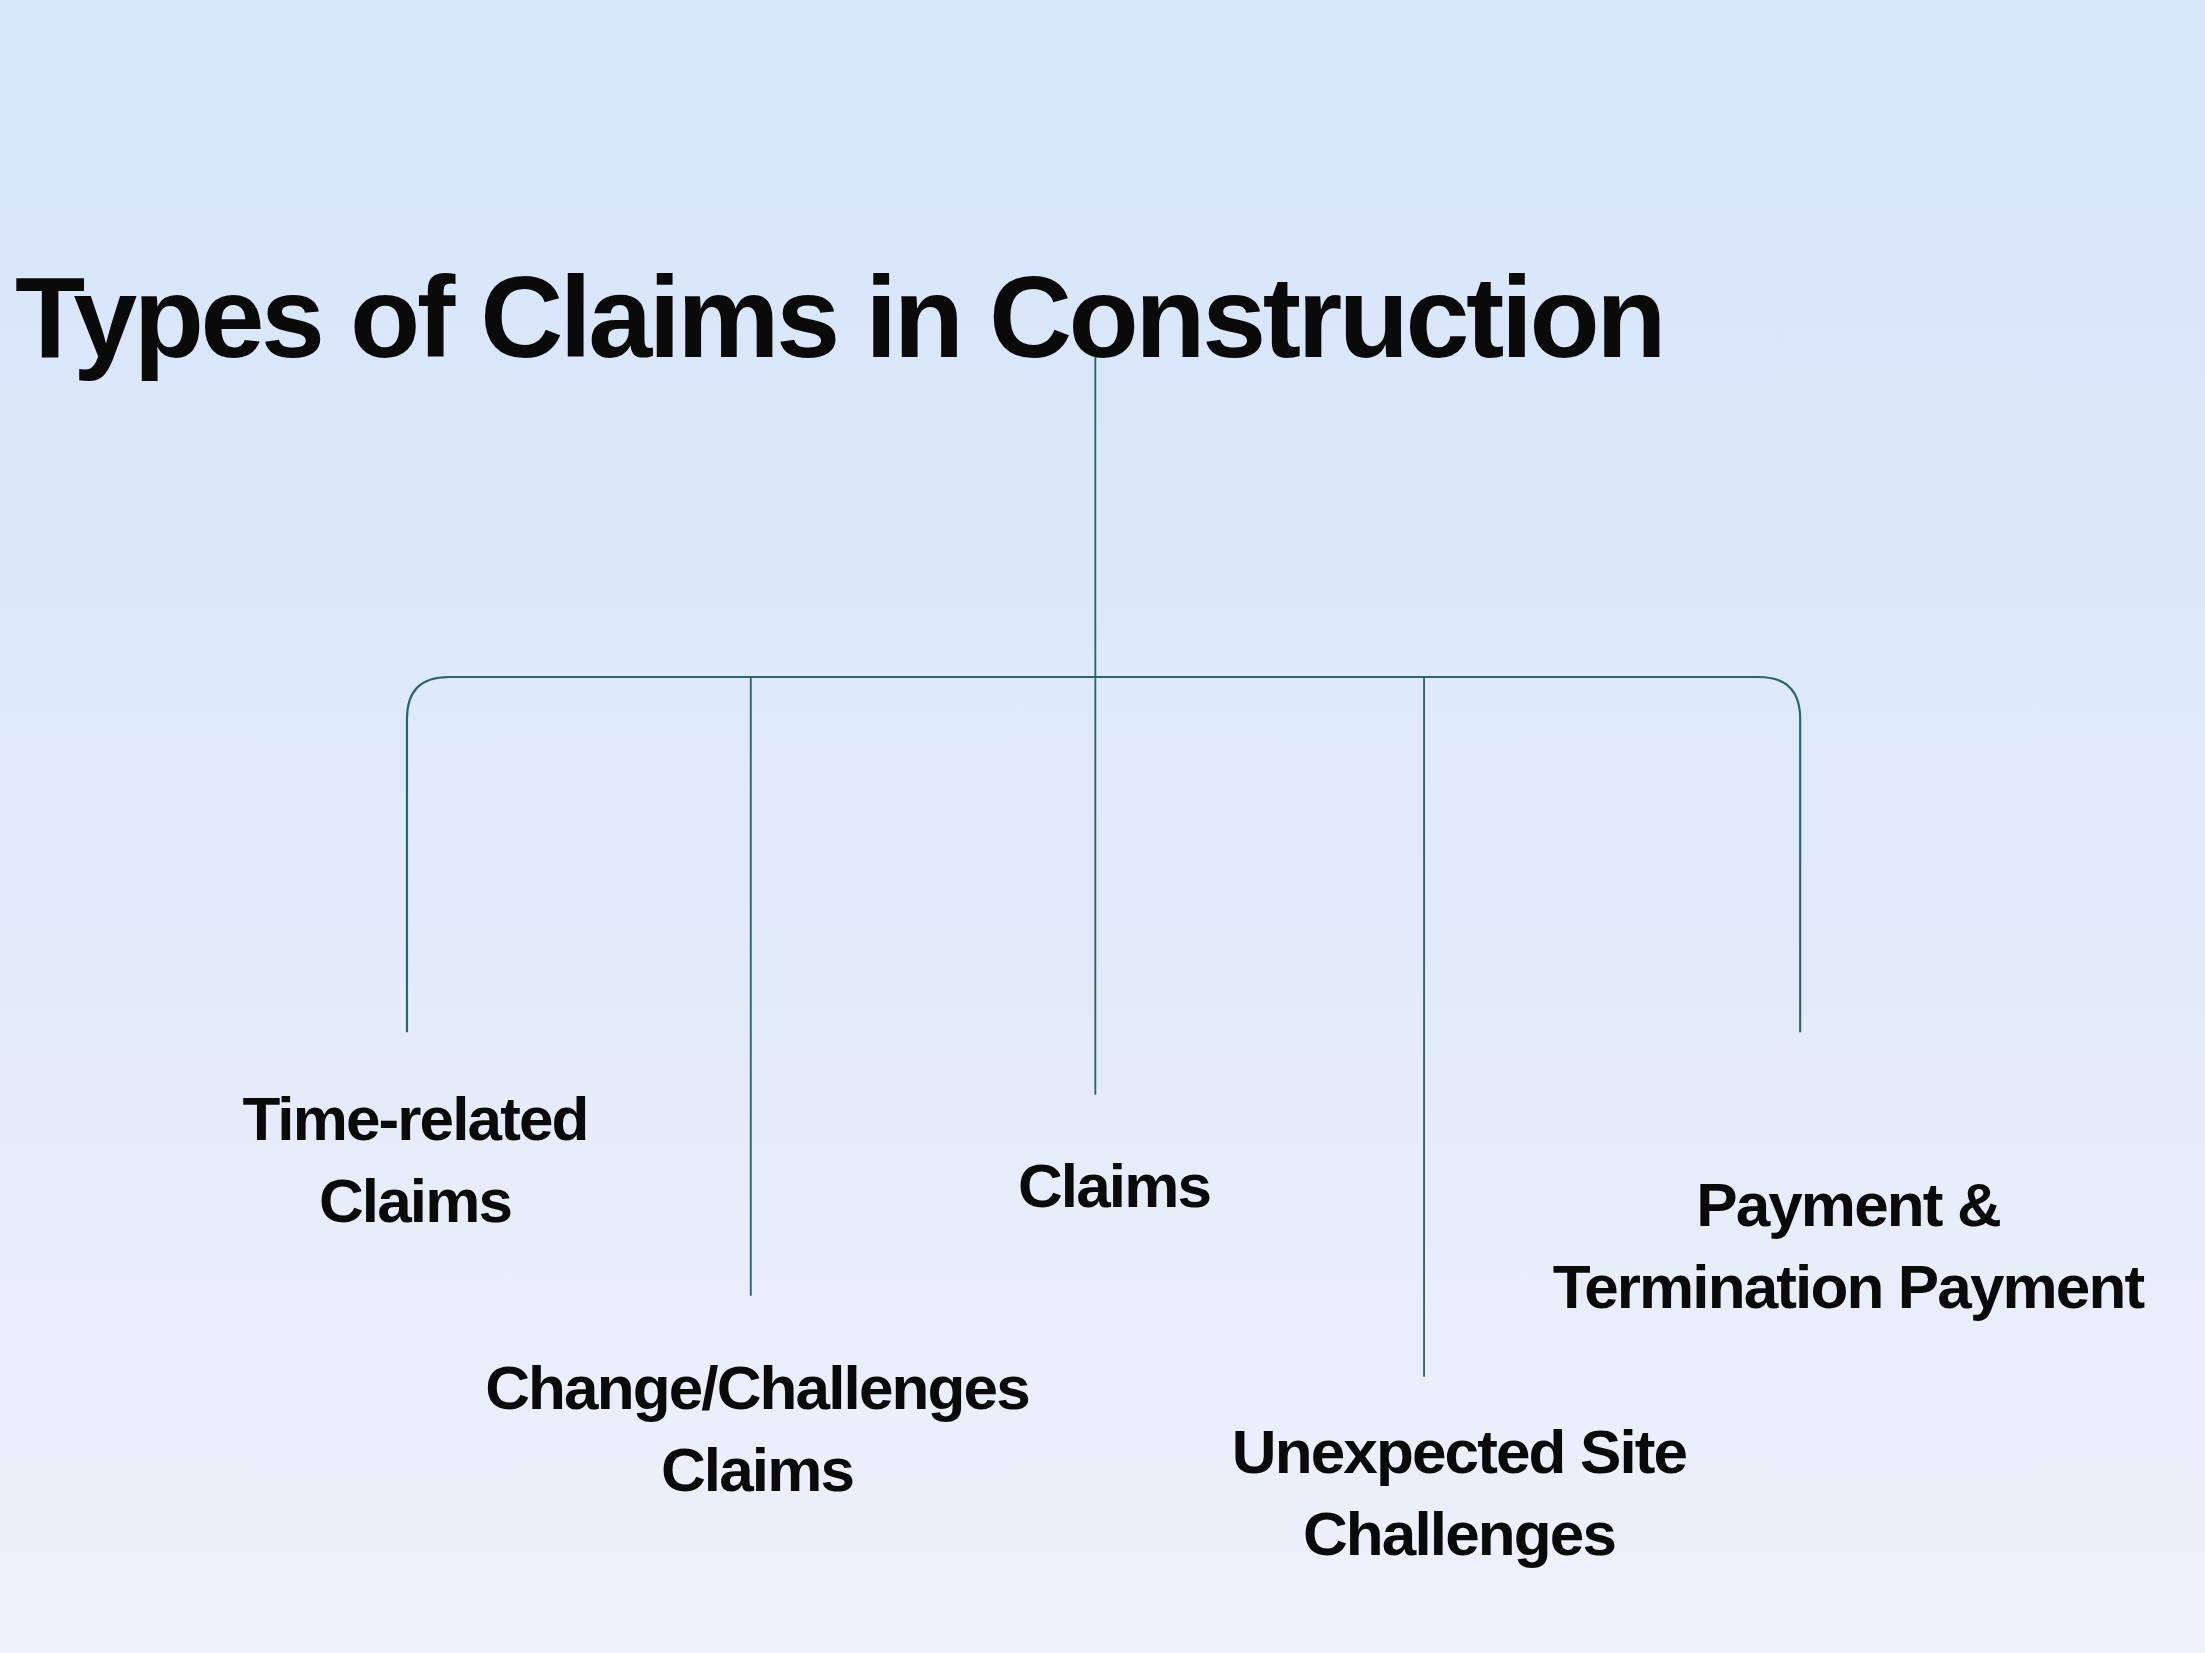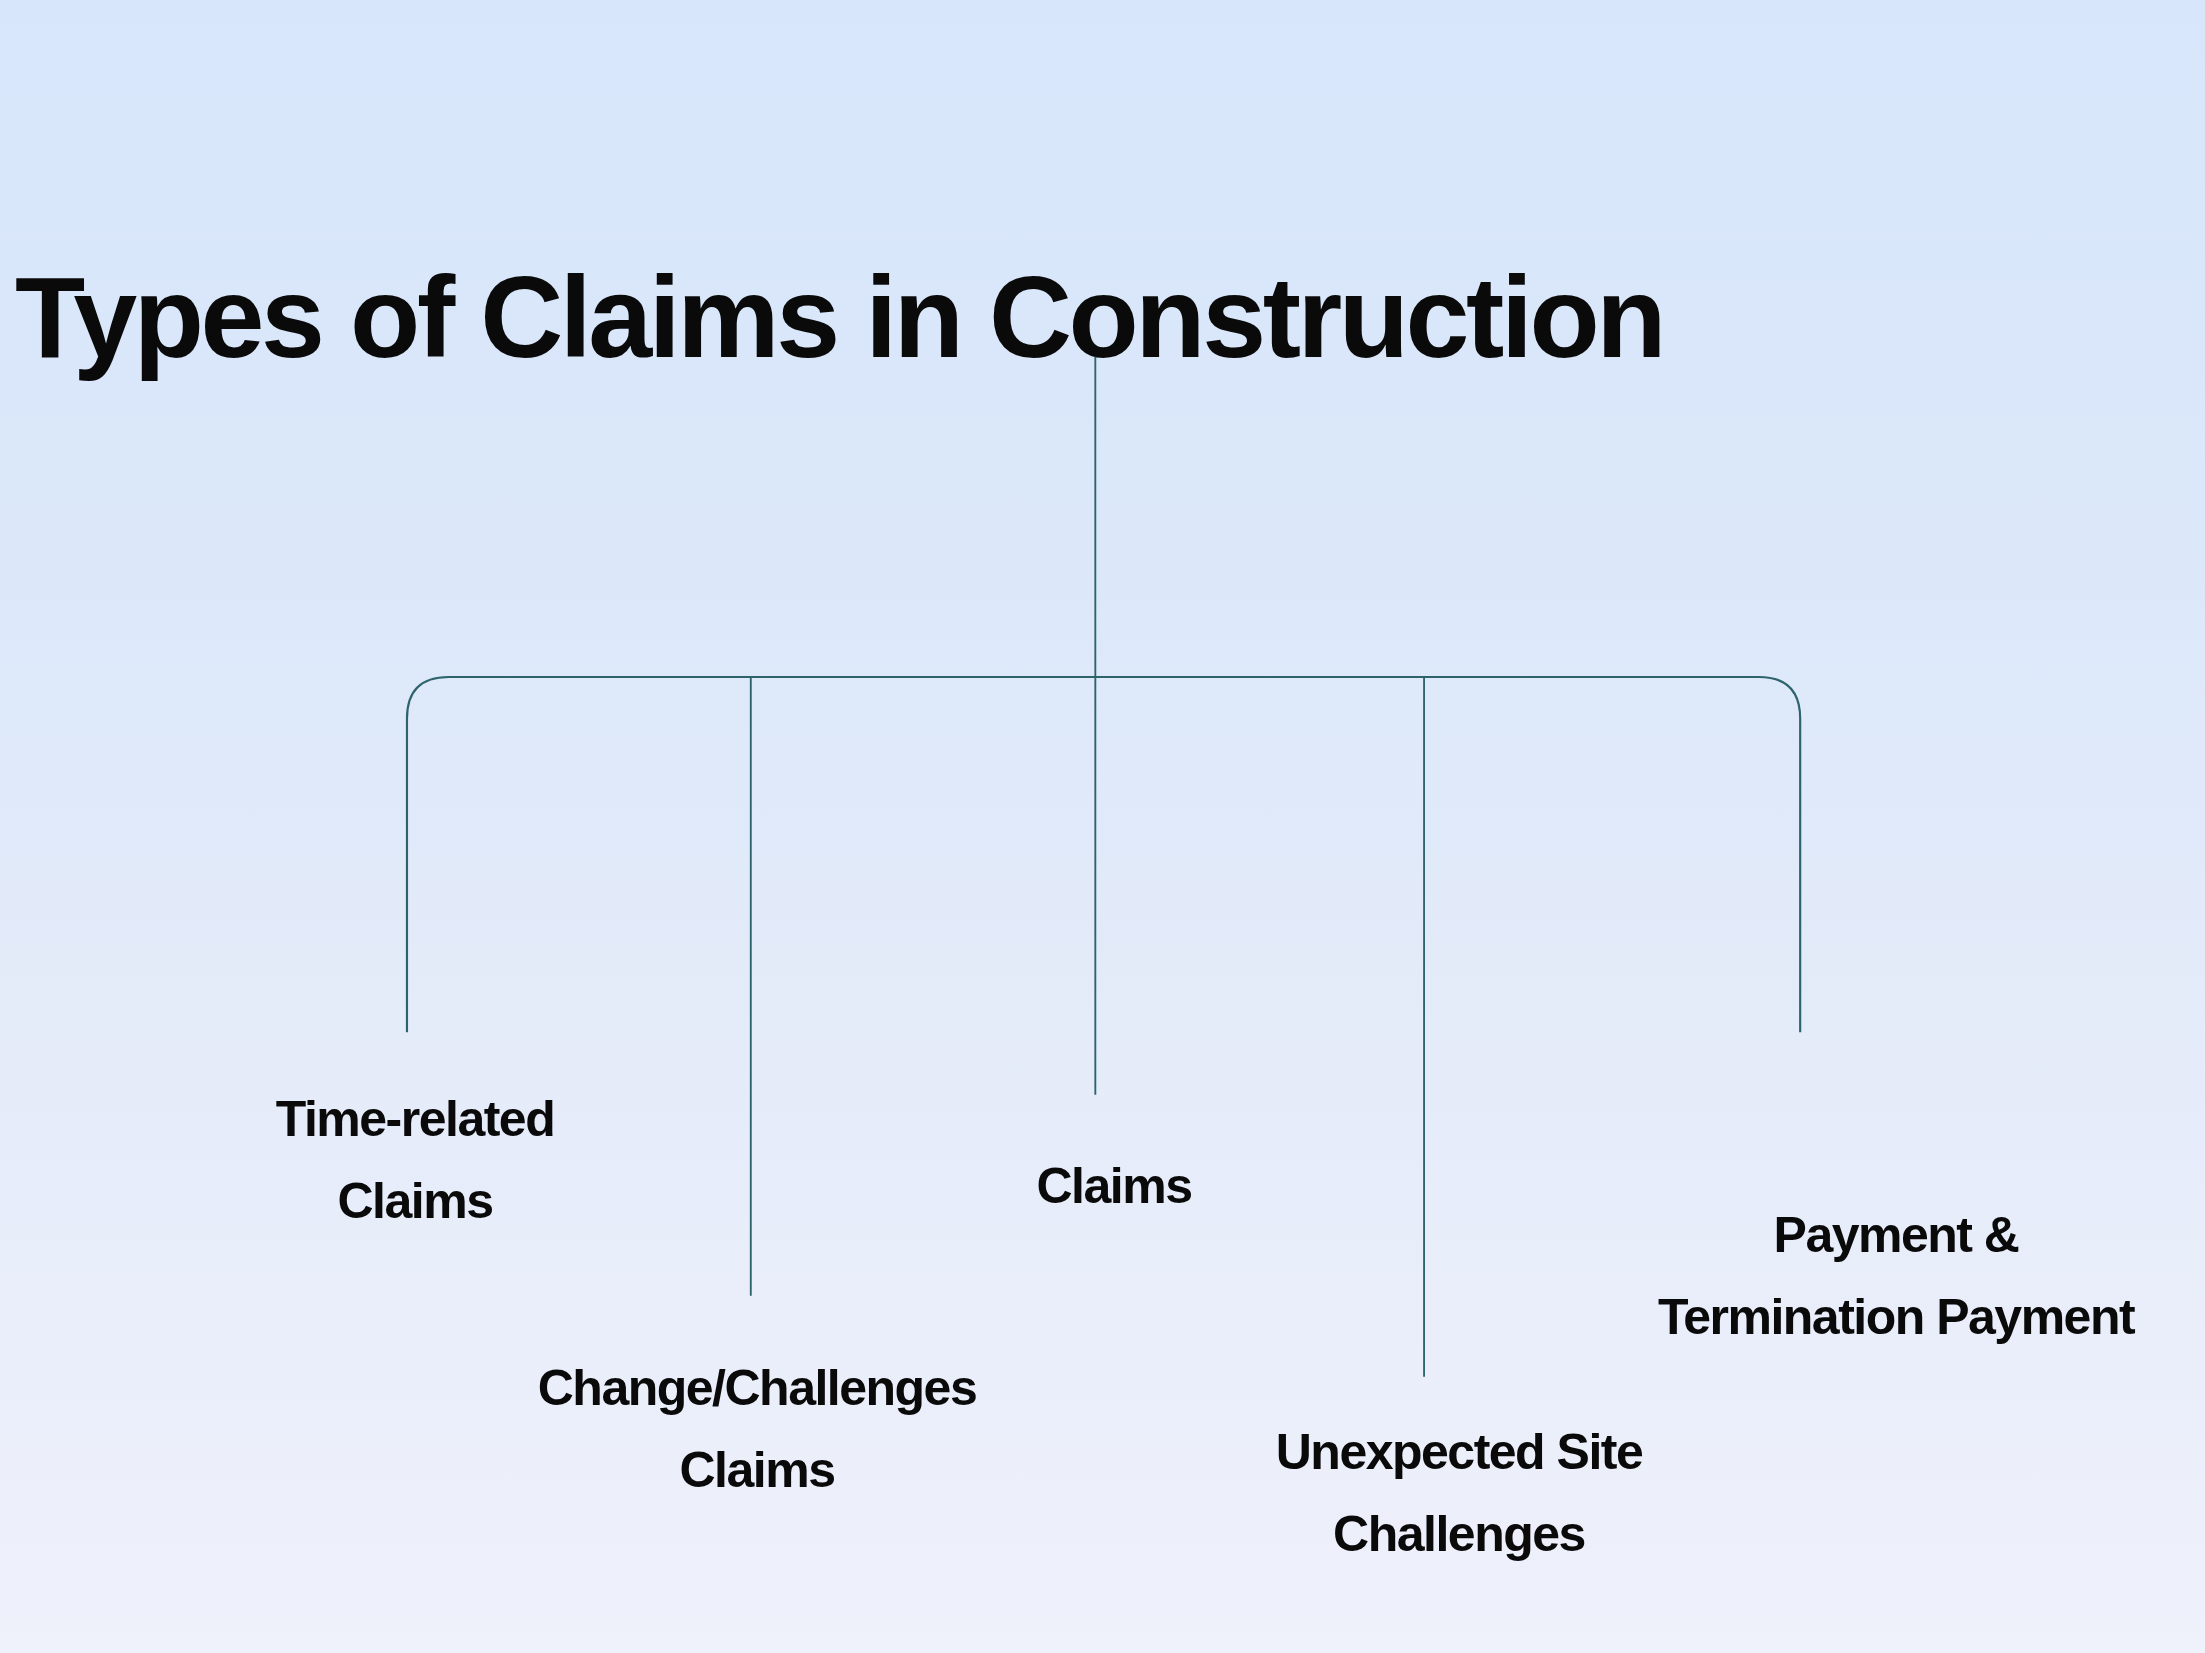--- a/index.html
+++ b/index.html
@@ -36,31 +36,31 @@
     height: 1654px;
   }
   .connector-svg path {
     fill: none;
     stroke-linecap: butt;
   }
   .node {
     position: absolute;
     transform: translateX(-50%);
     text-align: center;
-    font-size: 50px;
+    font-size: 62px;
     font-weight: bold;
     letter-spacing: -0.03em;
     line-height: 82px;
     color: var(--text, #0a0a0b);
     white-space: nowrap;
   }
   .node span { display: block; }
   .node-time        { left: 415px;  top: 1078px; }
   .node-cost        { left: 1114px; top: 1145px; }
-  .node-payment     { left: 1896px; top: 1164px; margin-top: 30px; }
+  .node-payment     { left: 1848px; top: 1164px; }
   .node-change      { left: 757px; top: 1347px; }
   .node-unexpected  { left: 1459px; top: 1411px; }
 </style>
 </head>
 <body style="--bg-top: #d7e6fa; --bg-bottom: #eff1fb; --text: #0a0a0b;">
 
 <h1 class="title">Types of Claims in Construction</h1>
 
 <svg class="connector-svg" viewBox="0 0 3072 2304" xmlns="http://www.w3.org/2000/svg" aria-hidden="true">
   <path d="M 1526 497 L 1526 1525" stroke-width="2.6" stroke="#2d646c"></path>

